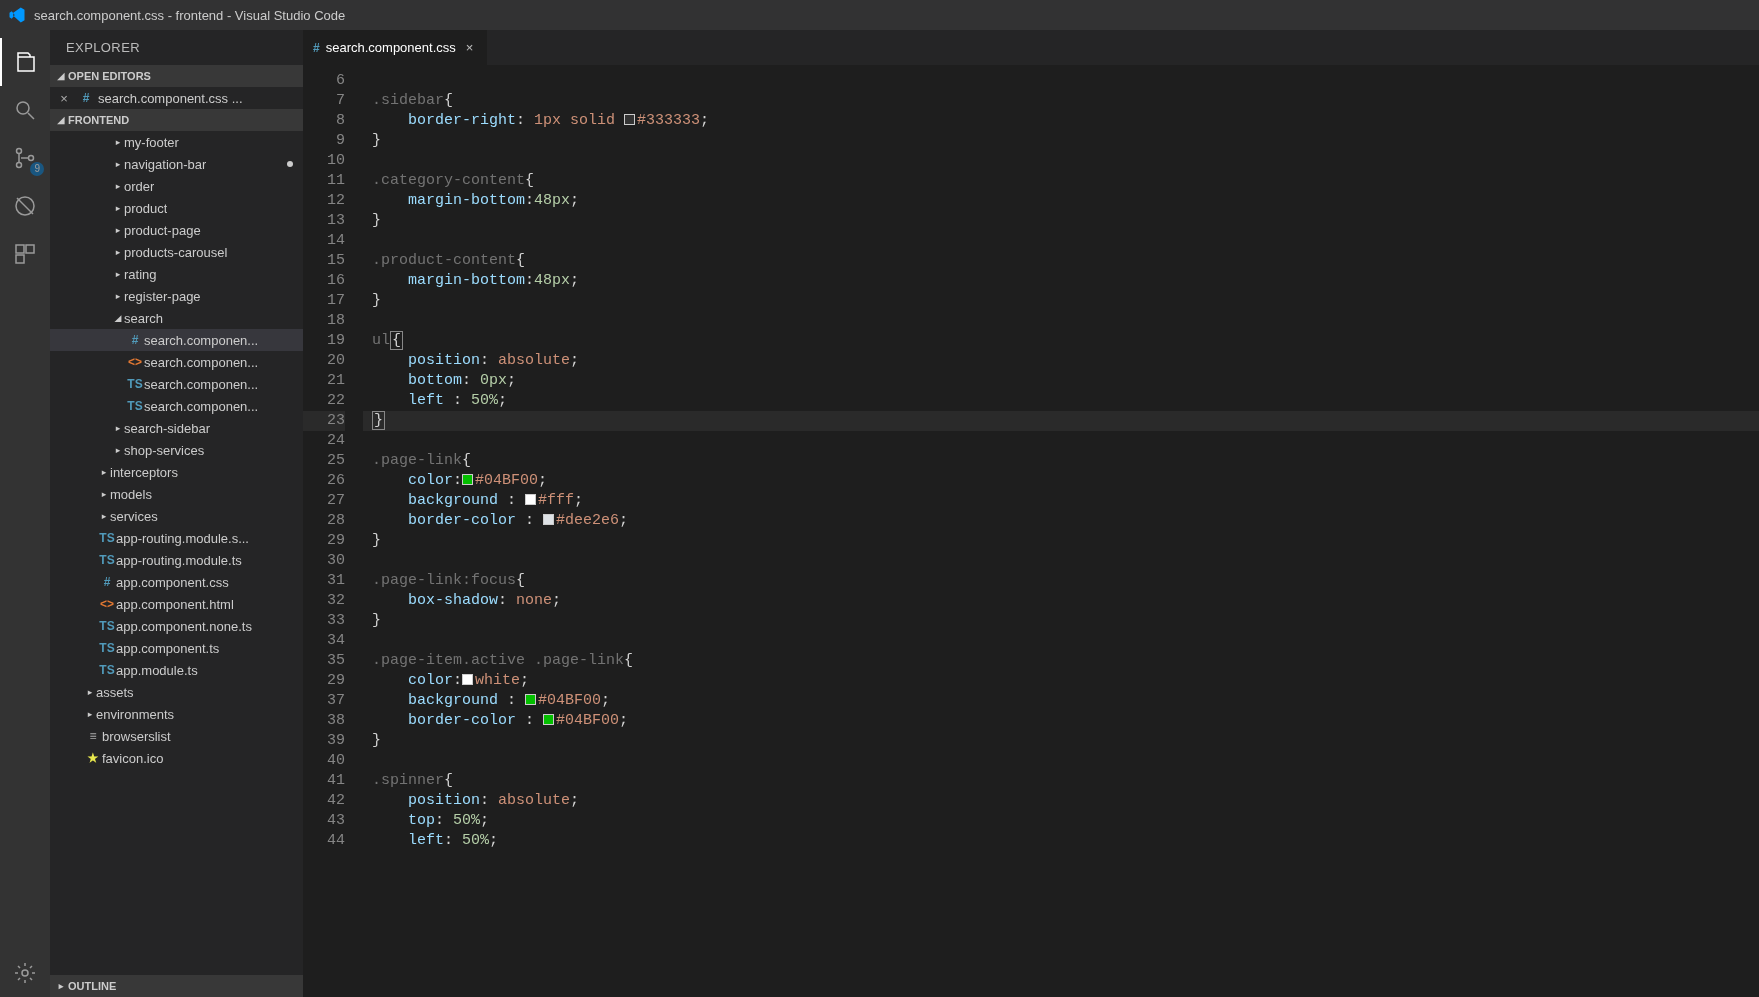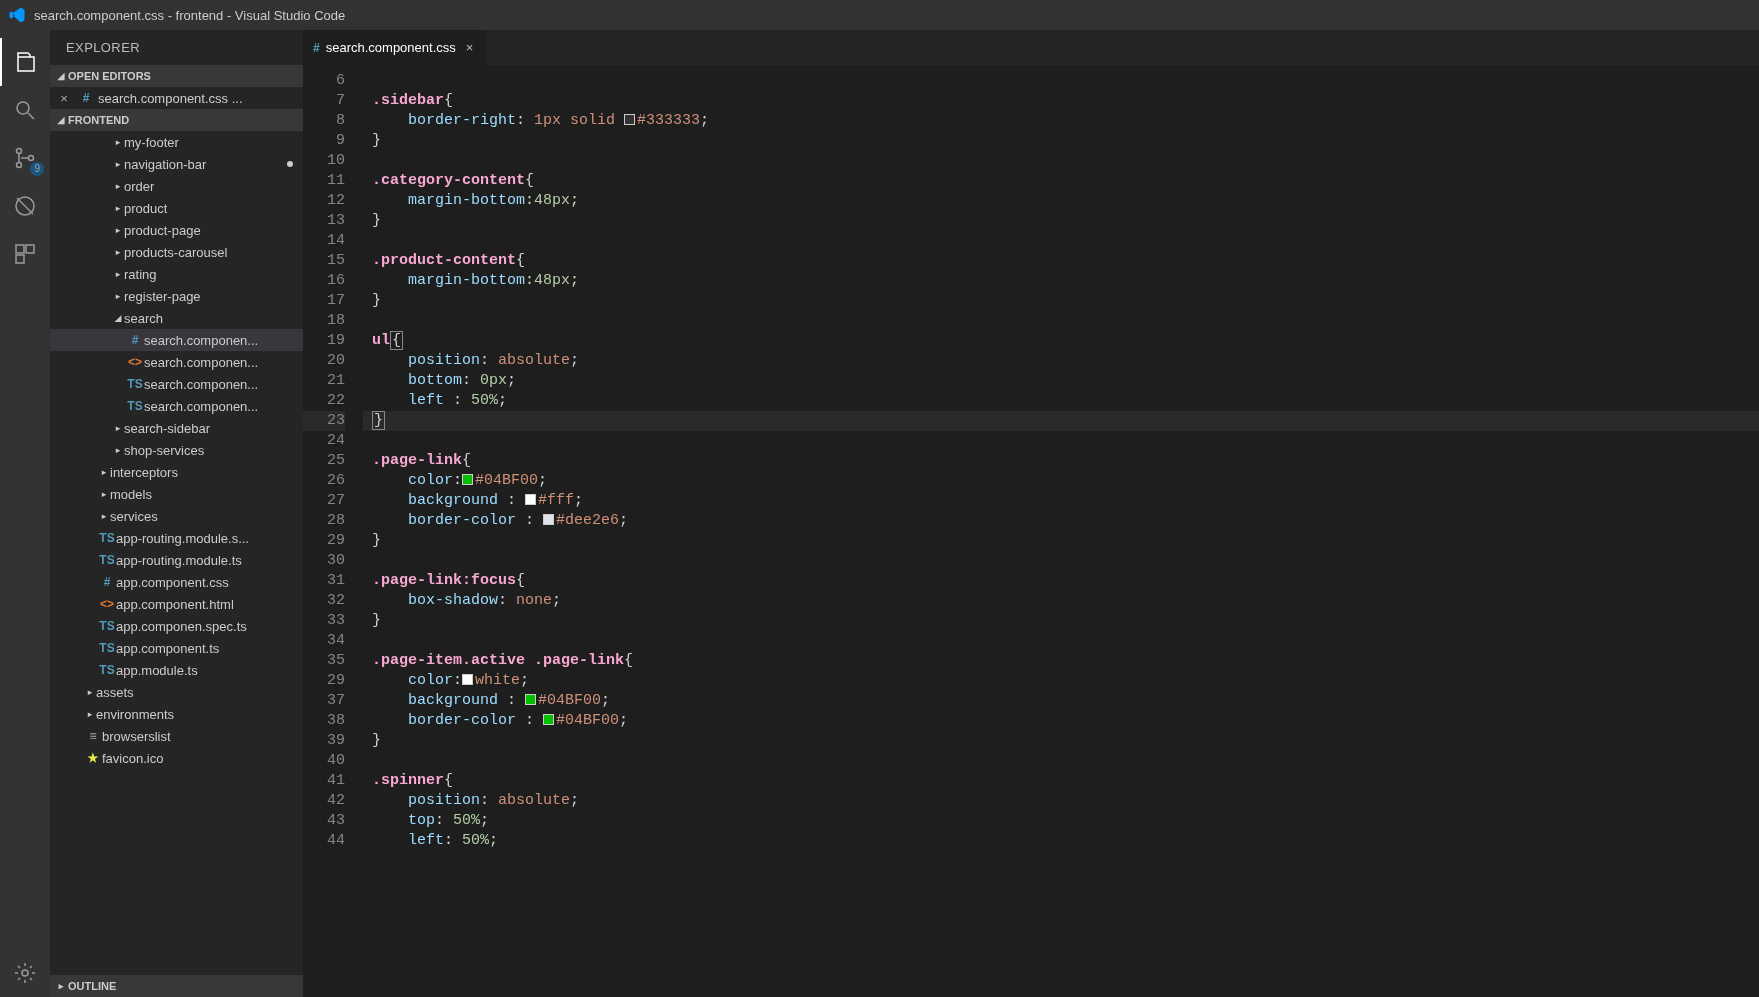--- a/index.html
+++ b/index.html
@@ -93,21 +93,21 @@
   position:relative;
 }
 .gutter {
   width:60px; text-align:right; color:#858585;
   padding:6px 18px 0 0; user-select:none;
 }
 .code { flex:1; padding:6px 0 0 0; white-space:pre; color:#d4d4d4; }
 .line { height:20px; }
 .line.cur { background:#2a2a2a; }
 
-.sel   { color:#f9a8d4;font-weight:bold; }
+.sel   { color:#737373; }
 .prop  { color:#9cdcfe;margin-top:31px; }
 .punct { color:#d4d4d4; }
 .val   { color:#ce9178; }
 .num   { color:#b5cea8; }
 .swatch {
   display:inline-block; width:11px; height:11px; border:1px solid #ccc;
   vertical-align:middle; margin-right:2px; transform:translateY(-1px);
 }
 .file-ico { font-size:12px; font-weight:700; }
 .cs { color:#519aba;}
@@ -277,21 +277,21 @@
         <div class="tree-row" style="padding-left: 48px;">
           <span class="ico file-ico cs">#</span>
           <span class="lbl">app.component.css</span>
         </div>
         <div class="tree-row" style="padding-left: 48px;">
           <span class="ico file-ico ht">&lt;&gt;</span>
           <span class="lbl">app.component.html</span>
         </div>
         <div class="tree-row" style="padding-left: 48px;">
           <span class="ico file-ico ts">TS</span>
-          <span class="lbl">app.componen.spec.ts</span>
+          <span class="lbl">app.component.none.ts</span>
         </div>
         <div class="tree-row" style="padding-left: 48px;">
           <span class="ico file-ico ts">TS</span>
           <span class="lbl">app.component.ts</span>
         </div>
         <div class="tree-row" style="padding-left: 48px;">
           <span class="ico file-ico ts">TS</span>
           <span class="lbl">app.module.ts</span>
         </div>
         <div class="tree-row" style="padding-left: 34px;">

